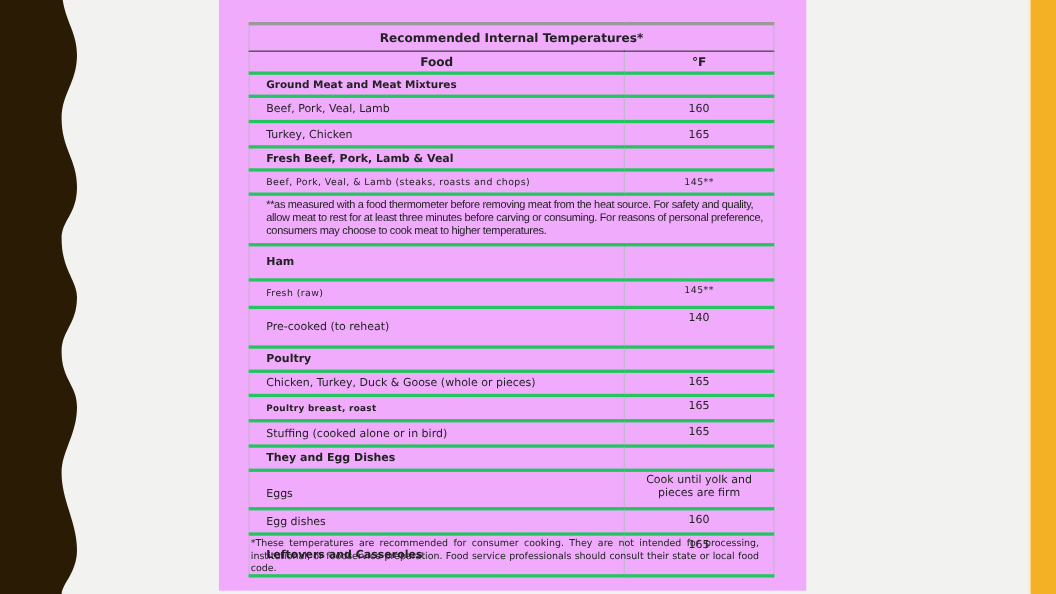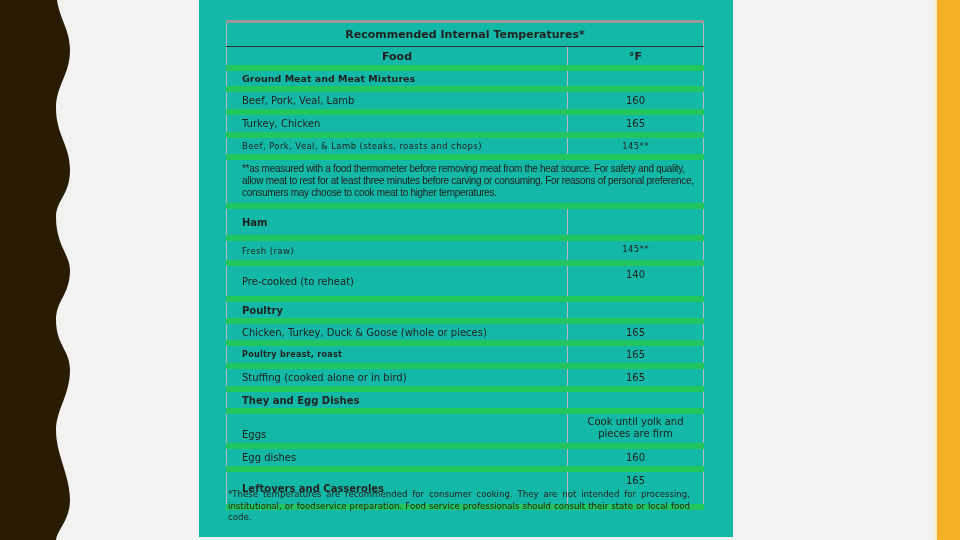--- a/index.html
+++ b/index.html
@@ -10,33 +10,33 @@
       color:#222;
     }
     #wave { position:absolute; left:0; top:0; width:80px; height:540px; }
     #accent-bar {
       position:absolute; left:937px; top:0; width:23px; height:540px;
       background:#f5b125;
       box-shadow:-2px 0 2px #fbe8b0;
     }
     #page {
       position:absolute; left:199px; top:0; width:534px; height:537px;
-      background:#14b8a6;
+      background:#f0abfc;
     }
     table#temps {
       position:absolute; left:27px; top:20px; width:477px;
       border-collapse:collapse;
       border-top:3px solid #9a9a9a;
       border-left:1px solid #b9b9c4;
       border-right:1px solid #b9b9c4;
       border-bottom:1px solid #b9b9c4;
       table-layout:fixed;
     }
     #temps td, #temps th {
-      border-bottom:6px solid #22c55e;
+      border-bottom:3px solid #22c55e;
       padding:0 0 0 15px;
       font-size:10px;
       vertical-align:middle;
       overflow:hidden;
       white-space:nowrap;
     }
     #temps td.val, #temps th.val {
       border-left:1px solid #b9b9c4;
       text-align:center;
       padding:0;
@@ -92,20 +92,24 @@
       <td class="val"></td>
     </tr>
     <tr style="height:23px">
       <td>Beef, Pork, Veal, Lamb</td>
       <td class="val">160</td>
     </tr>
     <tr style="height:23px">
       <td>Turkey, Chicken</td>
       <td class="val">165</td>
     </tr>
+    <tr class="cat" style="height:21px">
+      <td>Fresh Beef, Pork, Lamb &amp; Veal</td>
+      <td class="val"></td>
+    </tr>
     <tr style="height:22px">
       <td class="spaced">Beef, Pork, Veal, &amp; Lamb (steaks, roasts and chops)</td>
       <td class="val spaced">145**</td>
     </tr>
     <tr class="note" style="height:46px">
       <td colspan="2">**as measured with a food thermometer before removing meat from the heat source. For safety and quality, allow meat to rest for at least three minutes before carving or consuming. For reasons of personal preference, consumers may choose to cook meat to higher temperatures.</td>
     </tr>
     <tr class="cat" style="height:32px">
       <td>Ham</td>
       <td class="val"></td>

